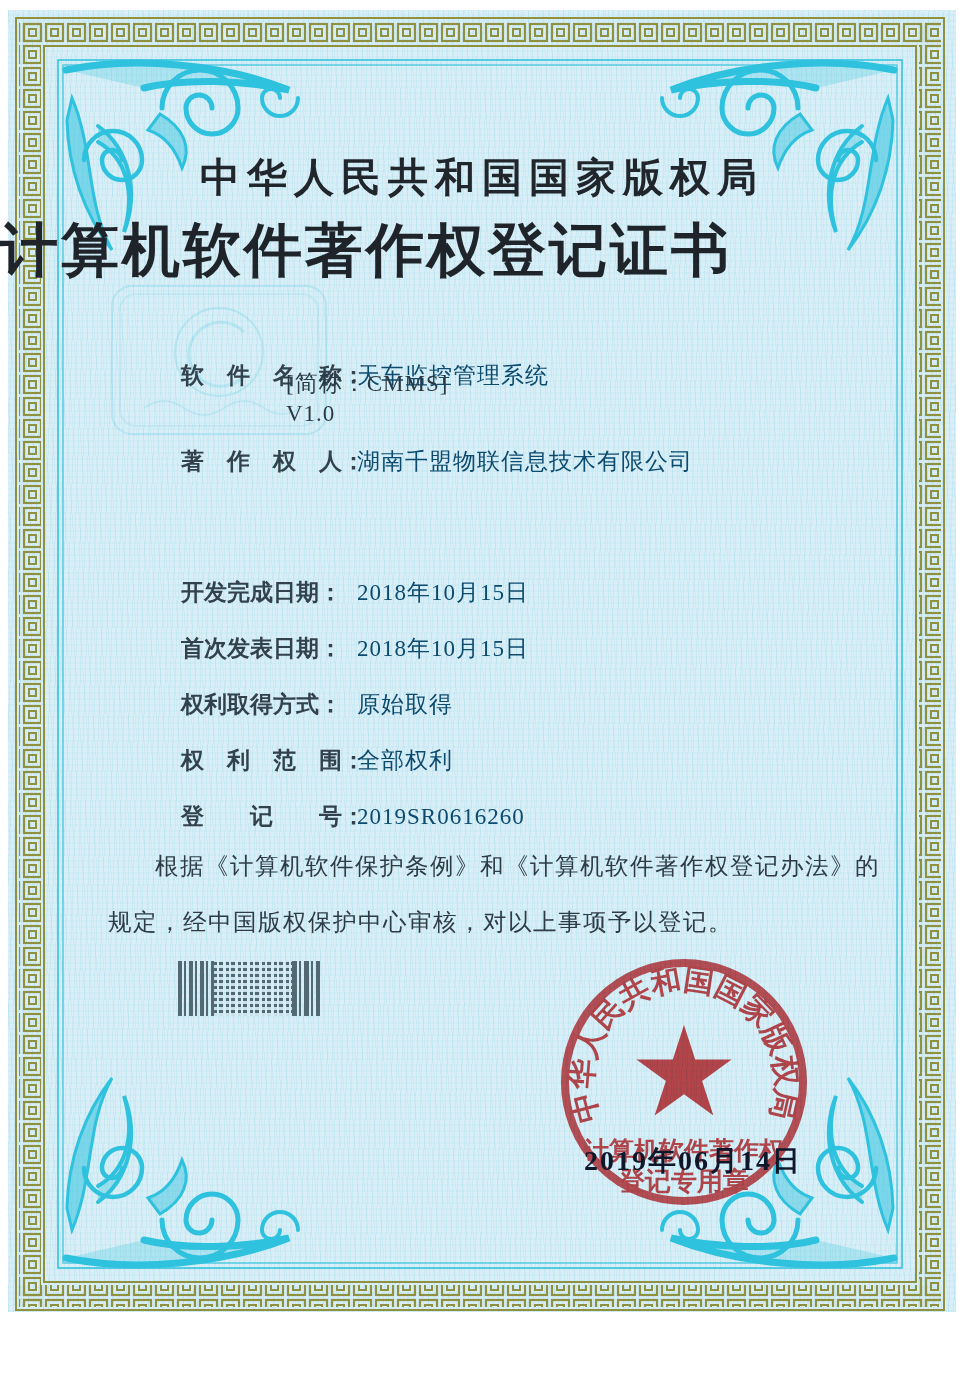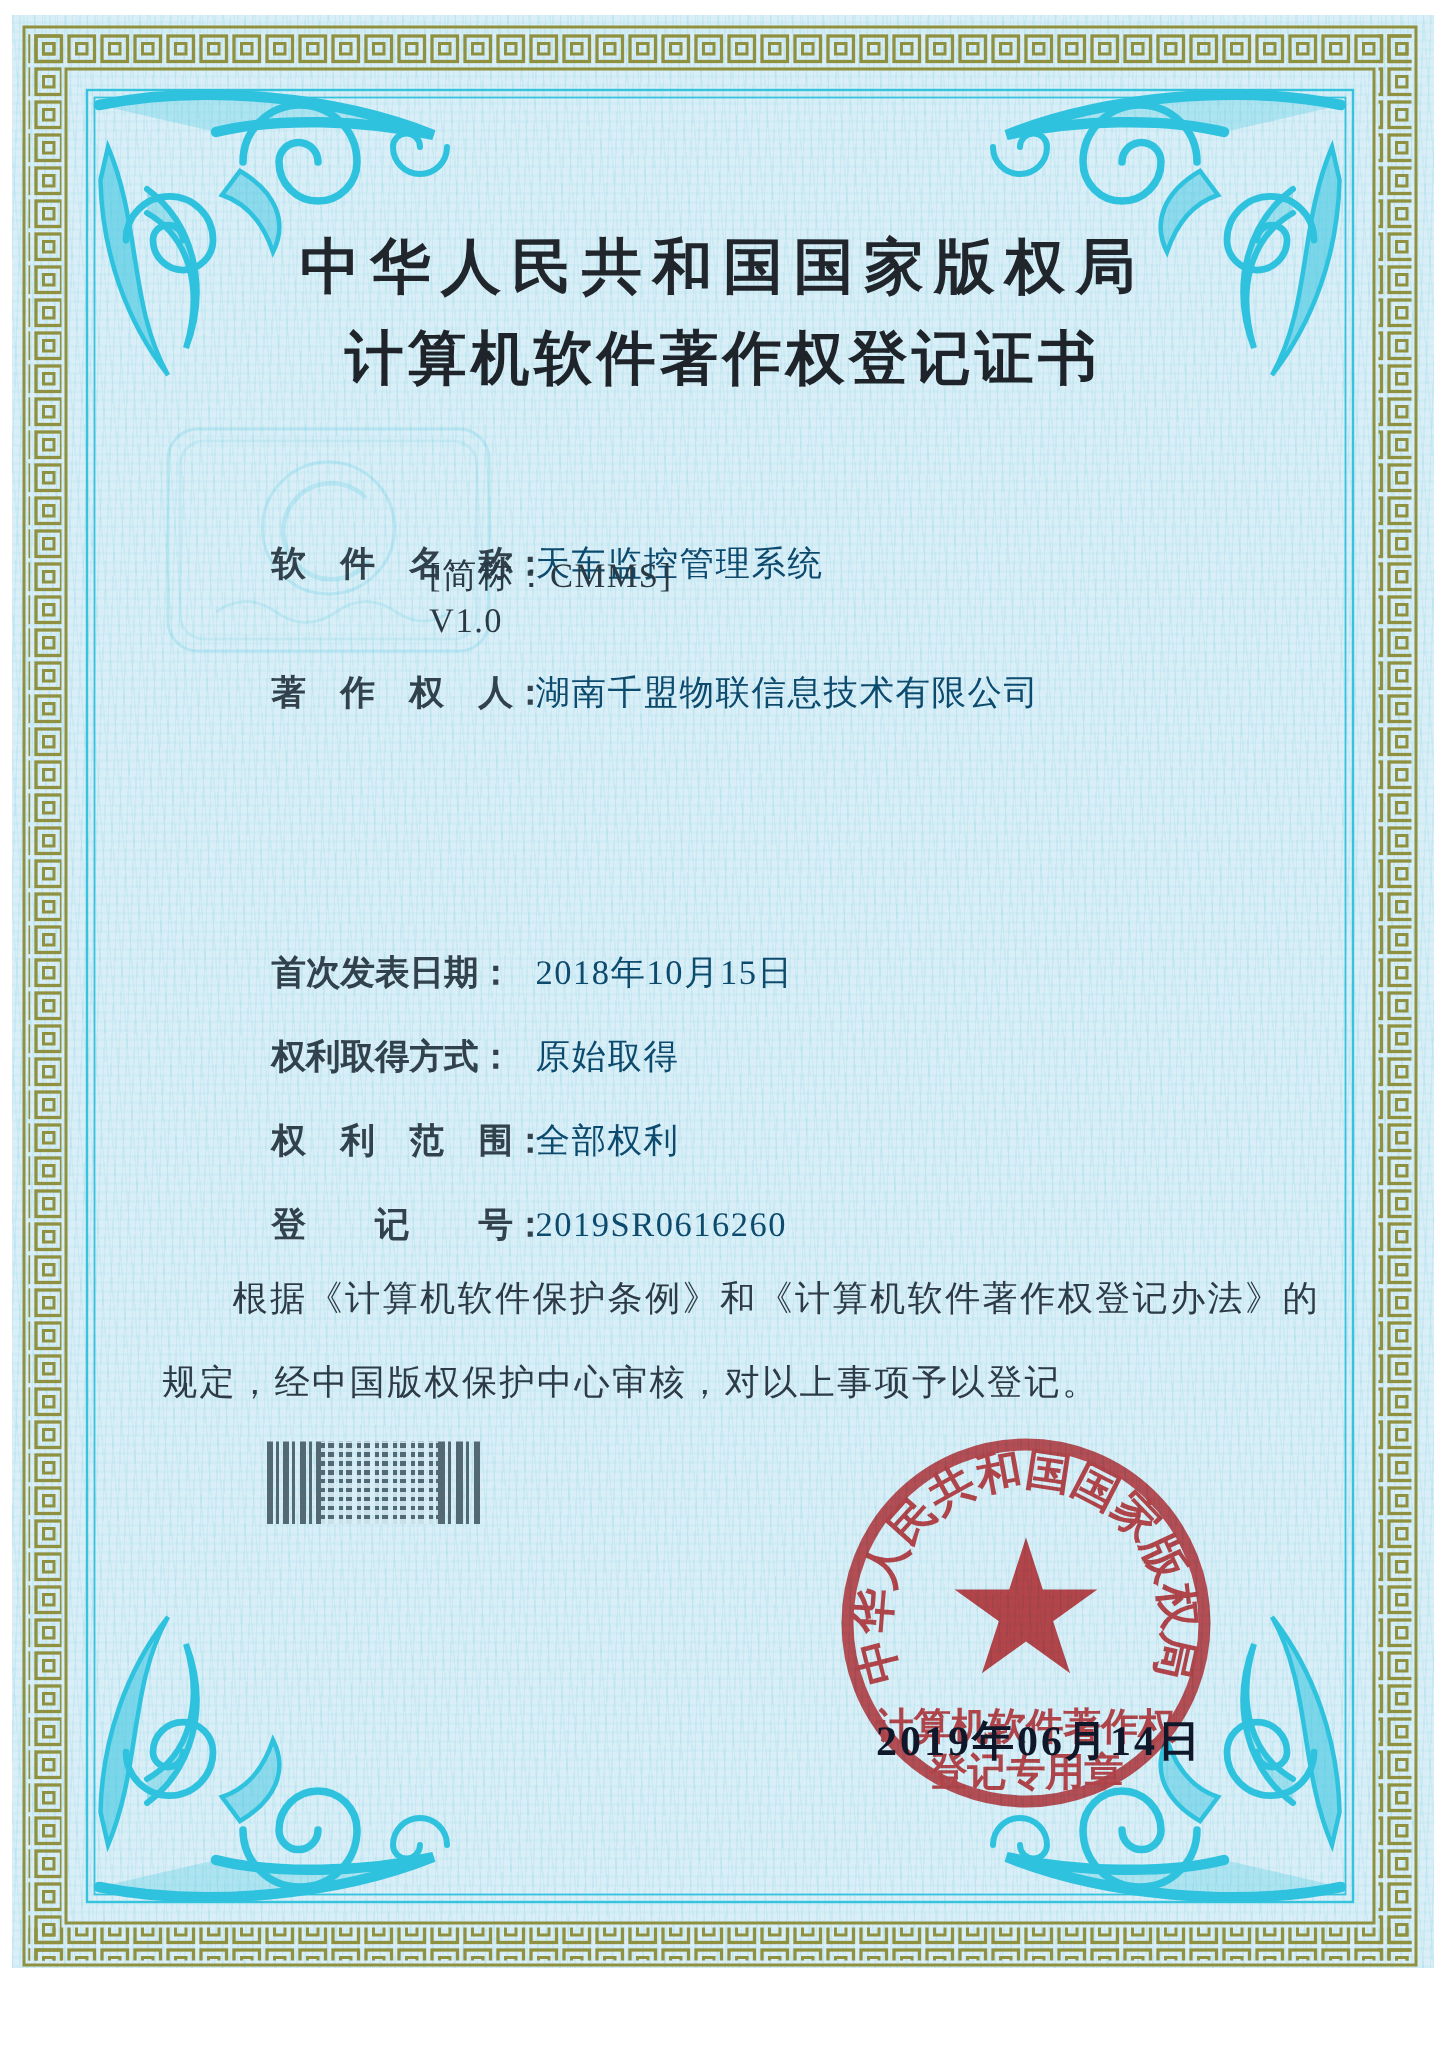--- a/index.html
+++ b/index.html
@@ -15,22 +15,22 @@
       repeating-linear-gradient(0deg, rgba(120,210,230,0.07) 0 2px, rgba(255,255,255,0) 2px 6px),
       #d9eef6;
   }
   svg.overlay{position:absolute;left:0;top:0;pointer-events:none;}
   .content{position:absolute;left:0;top:0;width:964px;height:1051px;color:#2d3c46;}
   .authority{
     position:absolute;left:0;top:150px;width:100%;text-align:center;
     font-size:40px;font-weight:700;letter-spacing:7px;color:#20262b;
   }
   .cert-title{
-    position:absolute;left:0;top:212px;width:100%;text-align:center;
-    font-size:39px;font-weight:700;letter-spacing:3px;color:#1e2429;
+    position:absolute;left:0;top:212px;width:100%;text-align:left;
+    font-size:58px;font-weight:700;letter-spacing:3px;color:#1e2429;
   }
   .cert-no{
     position:absolute;right:62px;top:291px;font-size:17px;color:#33424a;letter-spacing:1px;
   }
   .cert-no .lbl{margin-right:14px;}
   .row{position:absolute;left:110px;font-size:23px;white-space:pre;}
   .row .lbl{display:inline-block;width:176px;font-weight:600;color:#32424c;margin-left:48px;}
   .row .val{color:#0c4a6e;font-weight:500;letter-spacing:1px;}
   .subline{position:absolute;left:286px;font-size:23px;color:#2a3a44;letter-spacing:1px;}
   .statement{
@@ -121,20 +121,23 @@
   <div class="row" style="top:334px">
     <span class="lbl">软　件　名　称：</span><span class="val">天车监控管理系统</span>
   </div>
   <div class="subline" style="top:368px">[简称：CMMS]</div>
   <div class="subline" style="top:401px">V1.0</div>
 
   <div class="row" style="top:420px">
     <span class="lbl">著　作　权　人：</span><span class="val">湖南千盟物联信息技术有限公司</span>
   </div>
 
+  <div class="row" style="top:551px">
+    <span class="lbl">开发完成日期：</span><span class="val">2018年10月15日</span>
+  </div>
 
   <div class="row" style="top:607px">
     <span class="lbl">首次发表日期：</span><span class="val">2018年10月15日</span>
   </div>
 
   <div class="row" style="top:663px">
     <span class="lbl">权利取得方式：</span><span class="val">原始取得</span>
   </div>
 
   <div class="row" style="top:719px">

